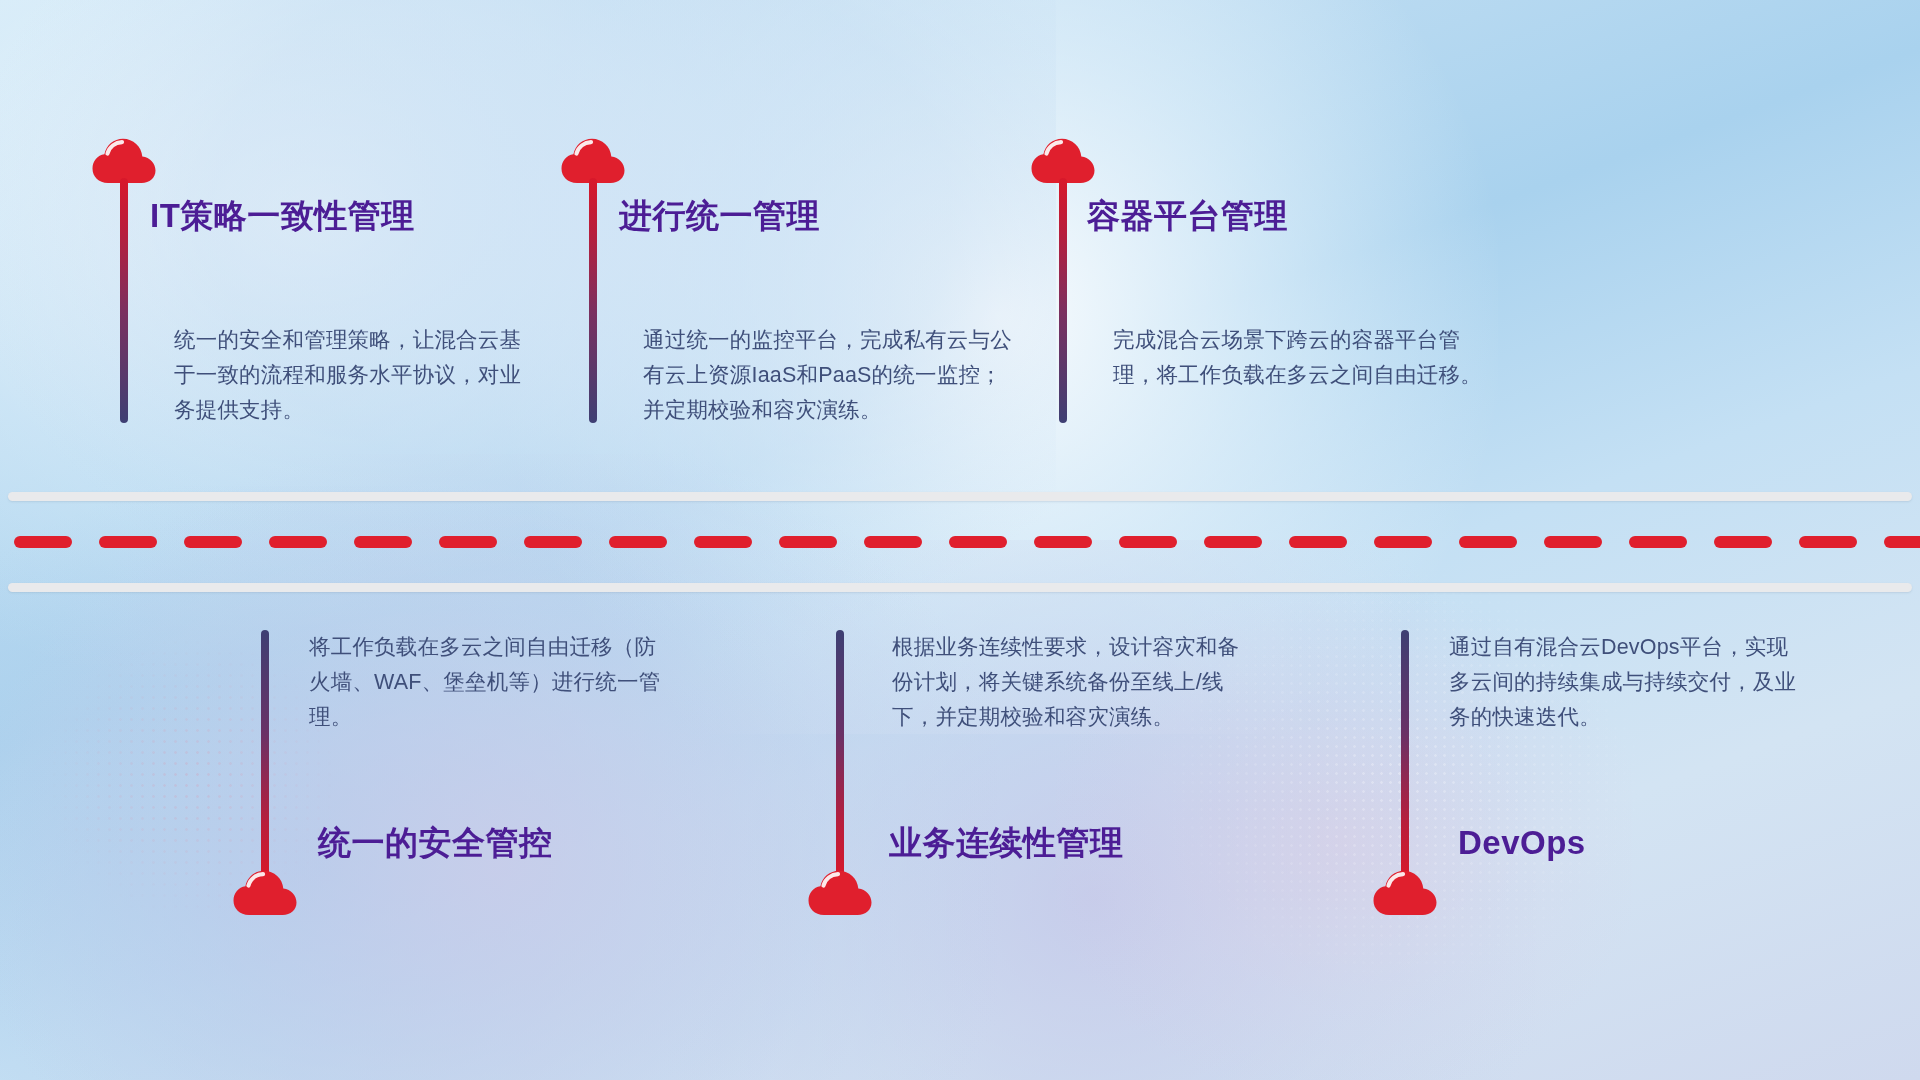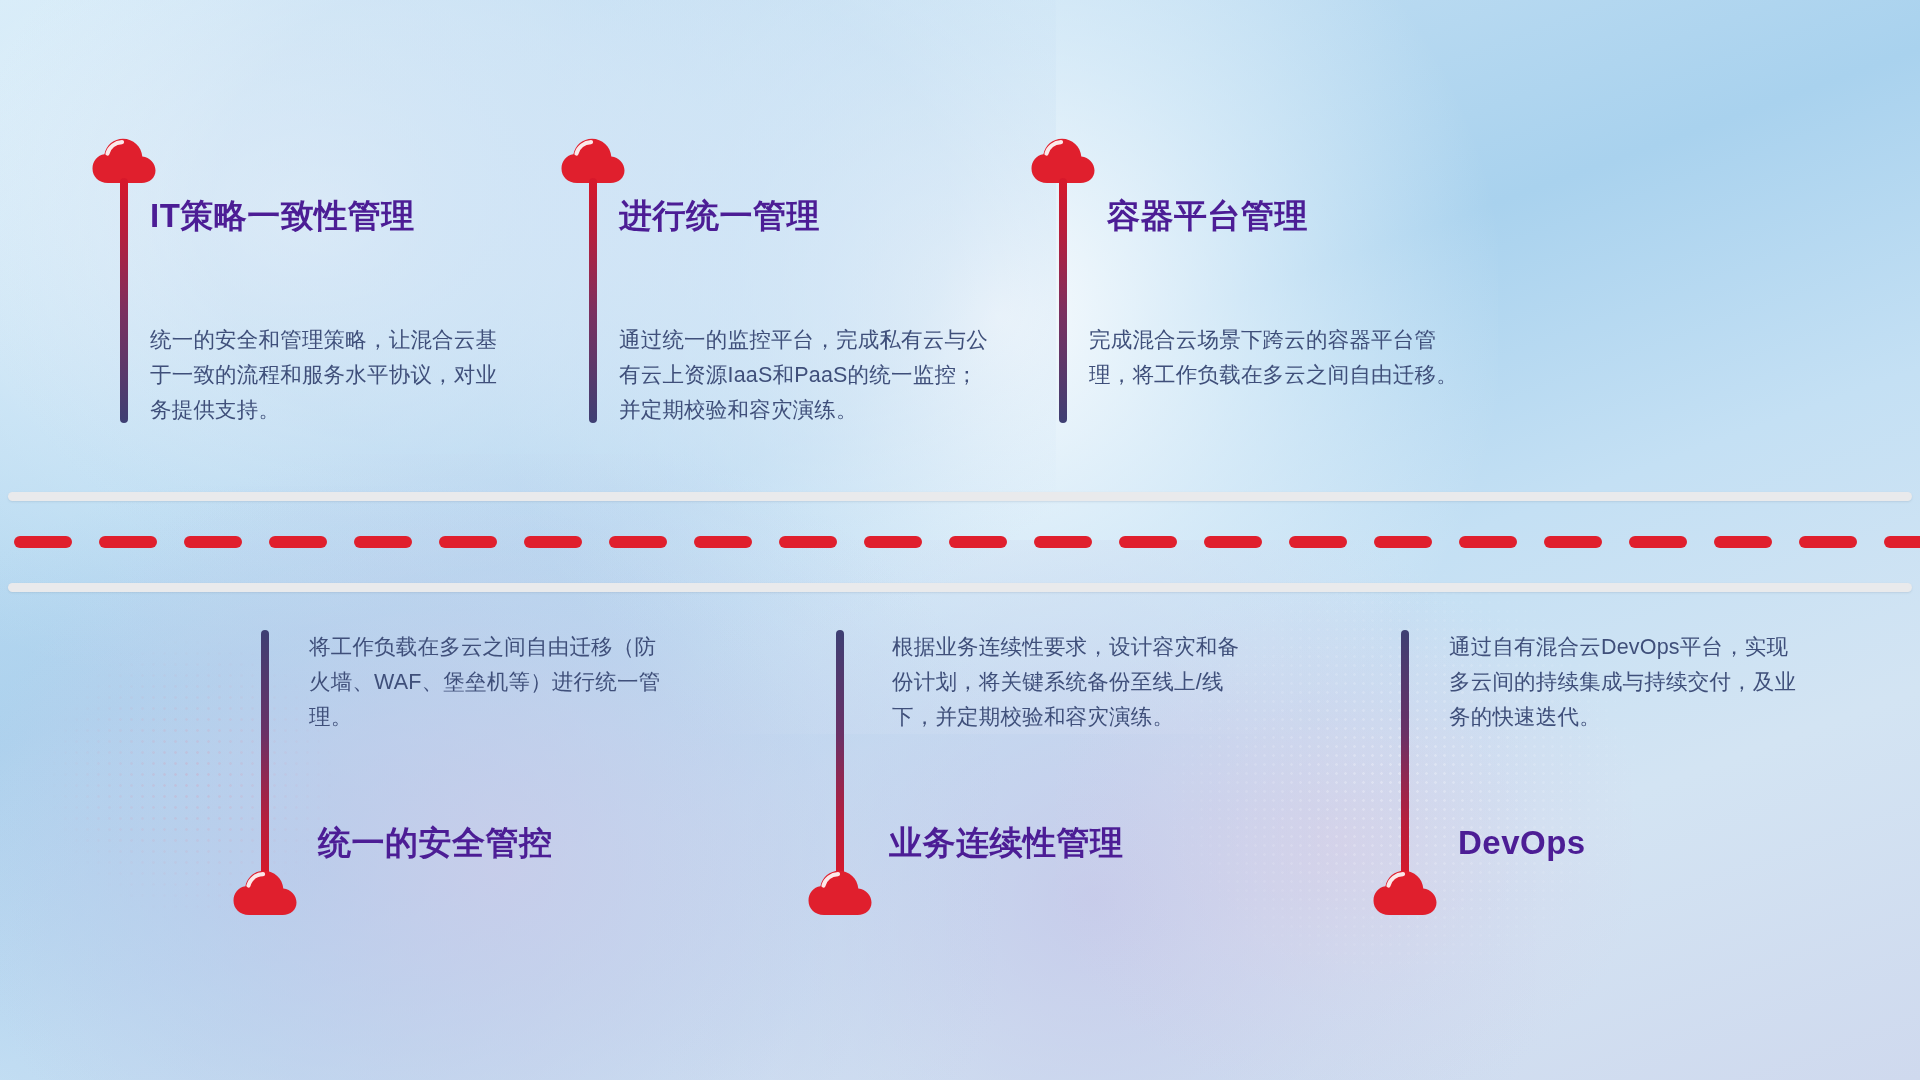--- a/index.html
+++ b/index.html
@@ -109,21 +109,21 @@
   .body {
     position:absolute;
     font-size:21.5px; line-height:1.62; color:#3f4f7a;
     letter-spacing:.2px;
   }
 
   
   .top .cloud { top:0; }
   .top .stem  { top:40px; height:245px; }
   .top .heading { top:60px; }
-  .top .body { top:185px; }
+  .top .body { top:185px;margin-left:24px; }
 
   
   .bot .stem { top:0; height:248px; }
   .bot .cloud { top:240px; }
   .bot .heading { top:195px; }
   .bot .body { top:0px; }
 </style>
 </head>
 <body>
 
@@ -202,21 +202,21 @@
 <div class="col top" style="left:1043px; top:138px; width:420px;">
   <div class="marker" style="left:0; top:0; width:40px; height:300px;">
     <div class="cloud">
       <svg viewBox="0 0 64 46" xmlns="http://www.w3.org/2000/svg">
         <path d="M16 45 C6.5 45 0.5 38.5 0.5 30.5 C0.5 23 5.5 17.2 12.4 16.2 C14.2 7.2 21.8 0.8 31 0.8 C41.2 0.8 49.6 8.6 50.3 18.6 C58 19.4 63.5 25.5 63.5 32.6 C63.5 39.9 57.6 45 49.6 45 Z" fill="#e01f2d"></path>
         <path d="M15.5 15.5 C17.5 8.5 23.5 4.5 30 4.2" stroke="#ffffff" stroke-width="4.2" stroke-linecap="round" fill="none" opacity="0.9"></path>
       </svg>
     </div>
     <div class="stem stem-down"></div>
   </div>
-  <div class="heading" style="left:64px;">容器平台管理</div>
+  <div class="heading" style="left:44px;">容器平台管理</div>
   <div class="body" style="left:46px; width:370px;">完成混合云场景下跨云的容器平台管理，将工作负载在多云之间自由迁移。</div>
 </div>
 
 <div class="col bot" style="left:245px; top:630px; width:420px;">
   <div class="marker" style="left:0; top:0; width:40px; height:300px;">
     <div class="stem stem-up"></div>
     <div class="cloud">
       <svg viewBox="0 0 64 46" xmlns="http://www.w3.org/2000/svg">
         <path d="M16 45 C6.5 45 0.5 38.5 0.5 30.5 C0.5 23 5.5 17.2 12.4 16.2 C14.2 7.2 21.8 0.8 31 0.8 C41.2 0.8 49.6 8.6 50.3 18.6 C58 19.4 63.5 25.5 63.5 32.6 C63.5 39.9 57.6 45 49.6 45 Z" fill="#e01f2d"></path>
         <path d="M15.5 15.5 C17.5 8.5 23.5 4.5 30 4.2" stroke="#ffffff" stroke-width="4.2" stroke-linecap="round" fill="none" opacity="0.9"></path>

